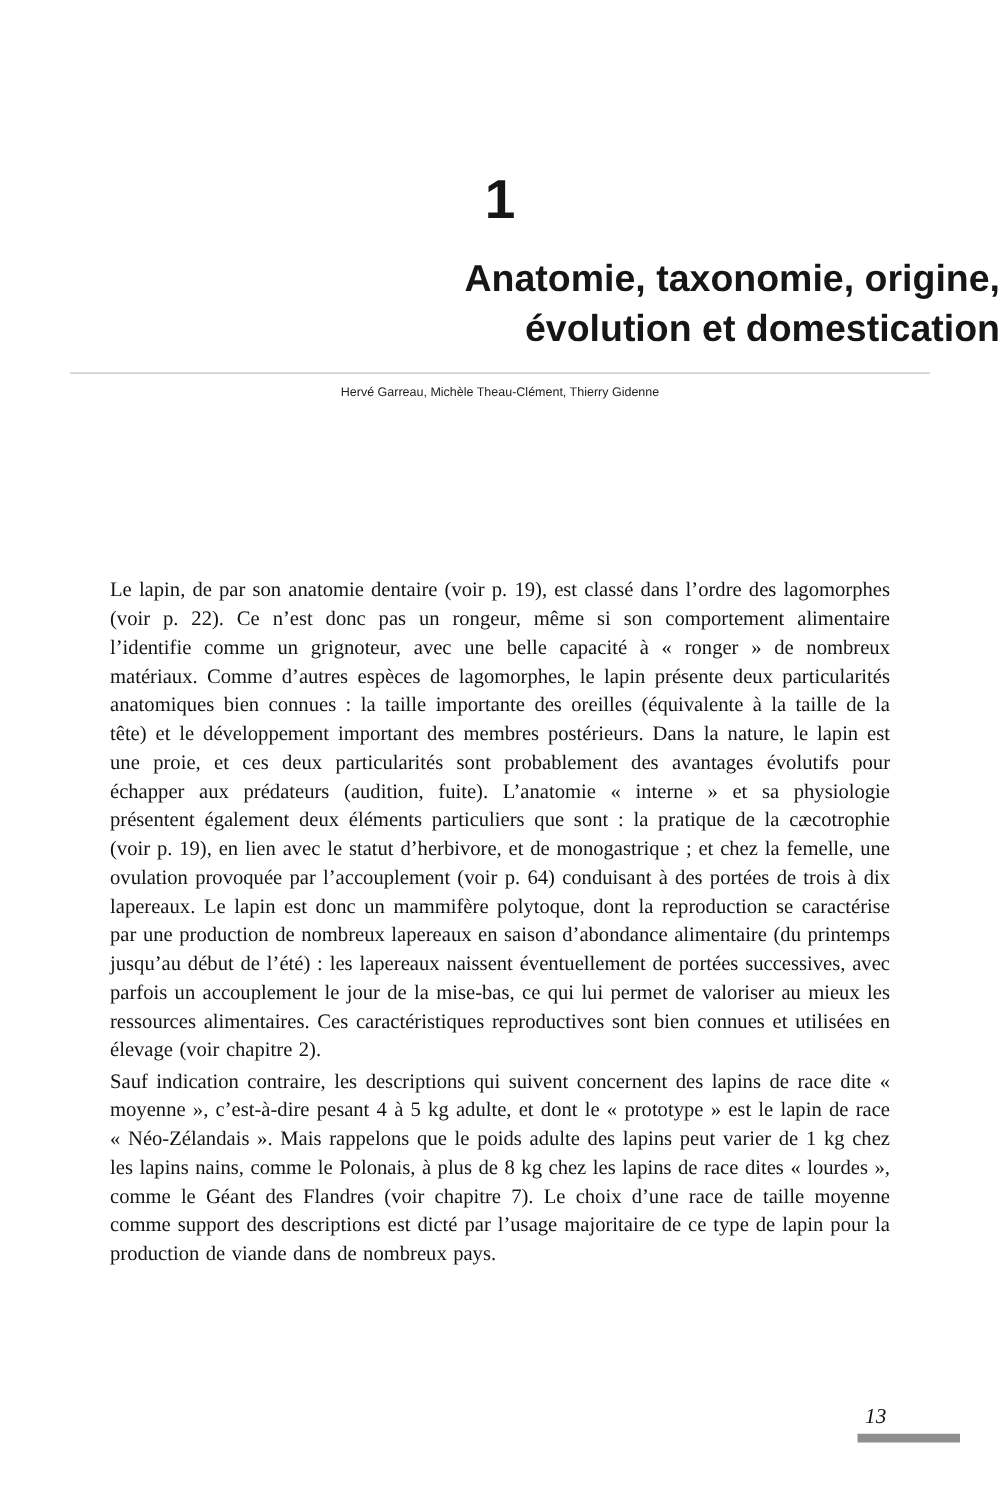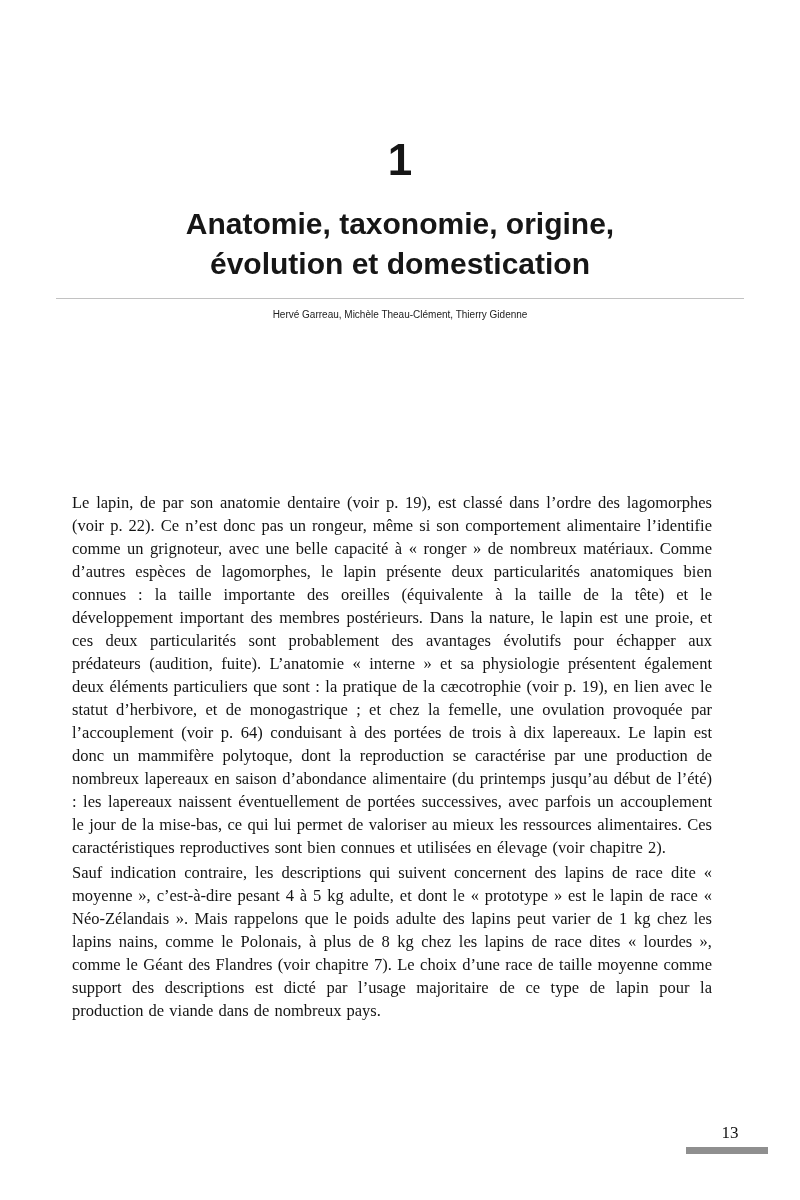--- a/index.html
+++ b/index.html
@@ -20,21 +20,21 @@
     margin-top: 138px;
     text-align: center;
     font-family: "Liberation Sans", sans-serif;
     font-weight: 700;
     font-size: 44px;
     line-height: 1;
     color: #161616;
   }
   .chapter-title {
     margin-top: 22px;
-    text-align: center;
+    text-align: right;
     font-family: "Liberation Sans", sans-serif;
     font-weight: 700;
     font-size: 30px;
     line-height: 40px;
     color: #161616;
   }
   .title-rule {
     width: 688px;
     margin: 14px auto 0 auto;
     border: none;
@@ -43,47 +43,47 @@
   }
   .authors {
     margin-top: 10px;
     text-align: center;
     font-family: "Liberation Sans", sans-serif;
     font-size: 10px;
     color: #222222;
   }
   .body-text {
     position: absolute;
-    left: 72px;
+    left: 88px;
     right: 88px;
     top: 460px;
     font-family: "Liberation Serif", serif;
     font-size: 16.5px;
     line-height: 23px;
     text-align: justify;
     color: #141414;
-    margin-top: 31px;
   }
   .body-text p {
     margin: 0 0 2px 0;
     word-spacing: 1px;
   }
   .footer {
     position: absolute;
     right: 32px;
     bottom: 46px;
     width: 82px;
   }
   .page-number {
     font-family: "Liberation Serif", serif;
     font-size: 17px;
     color: #111111;
-    text-align: center;
+    text-align: left;
     padding-left: 6px;
     margin-bottom: 4px;
+    font-style: italic;
   }
   .footer-bar {
     width: 82px;
     height: 7px;
     background: #8f8f8f;
   }
 </style>
 </head>
 <body>
 

